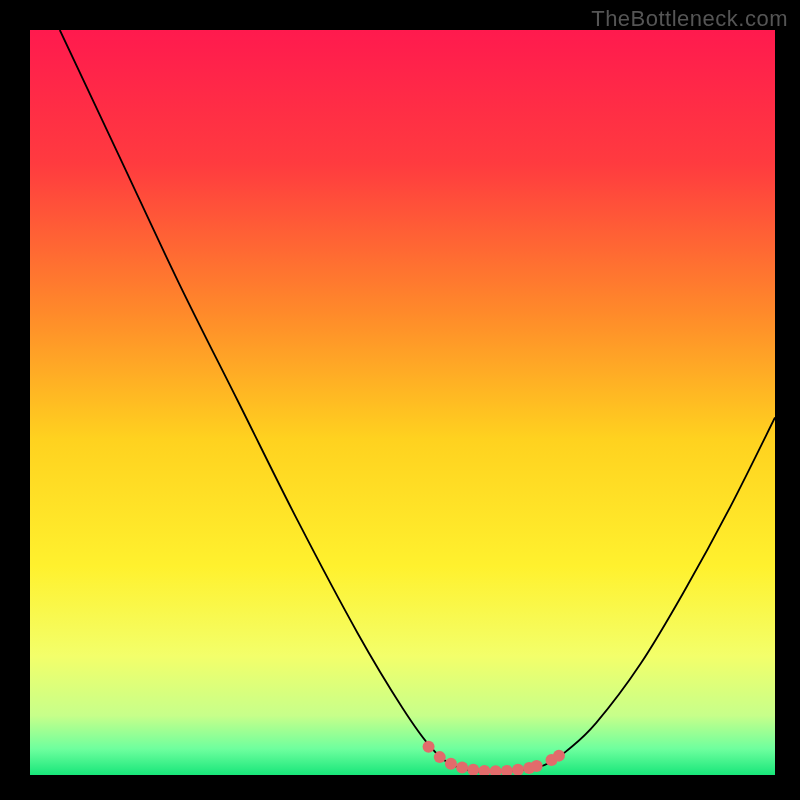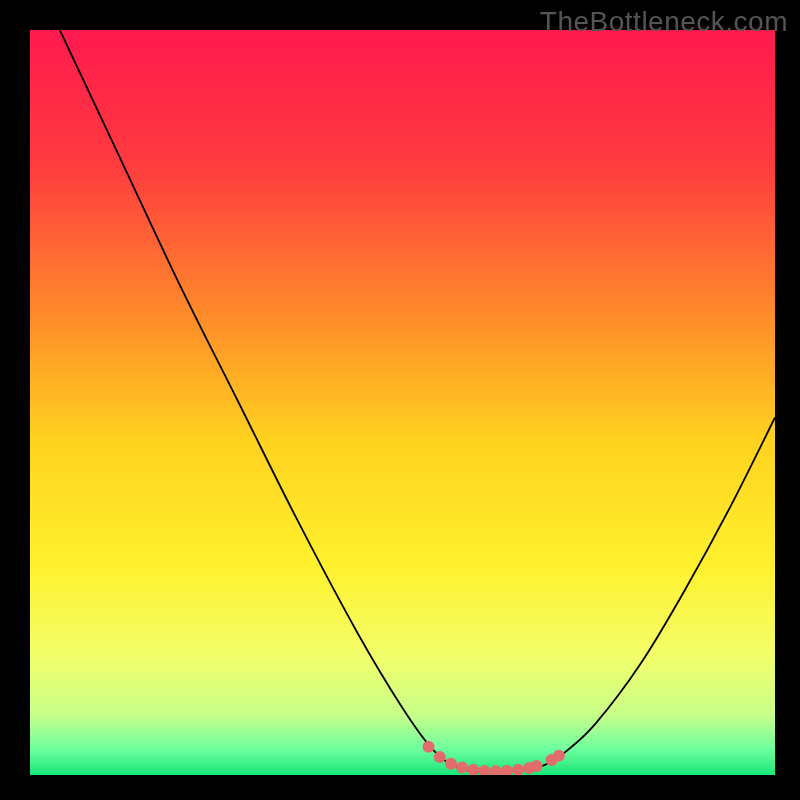--- a/index.html
+++ b/index.html
@@ -9,21 +9,21 @@
     height: 800px;
     background: #000;
     position: relative;
     font-family: Arial, Helvetica, sans-serif;
   }
   .watermark {
     position: absolute;
     top: 6px;
     right: 12px;
     color: #555;
-    font-size: 28px;
+    font-size: 22px;
     font-weight: 500;
     letter-spacing: 0.5px;
     z-index: 10;
   }
   .plot-area {
     position: absolute;
     left: 30px;
     top: 30px;
     width: 745px;
     height: 745px;

